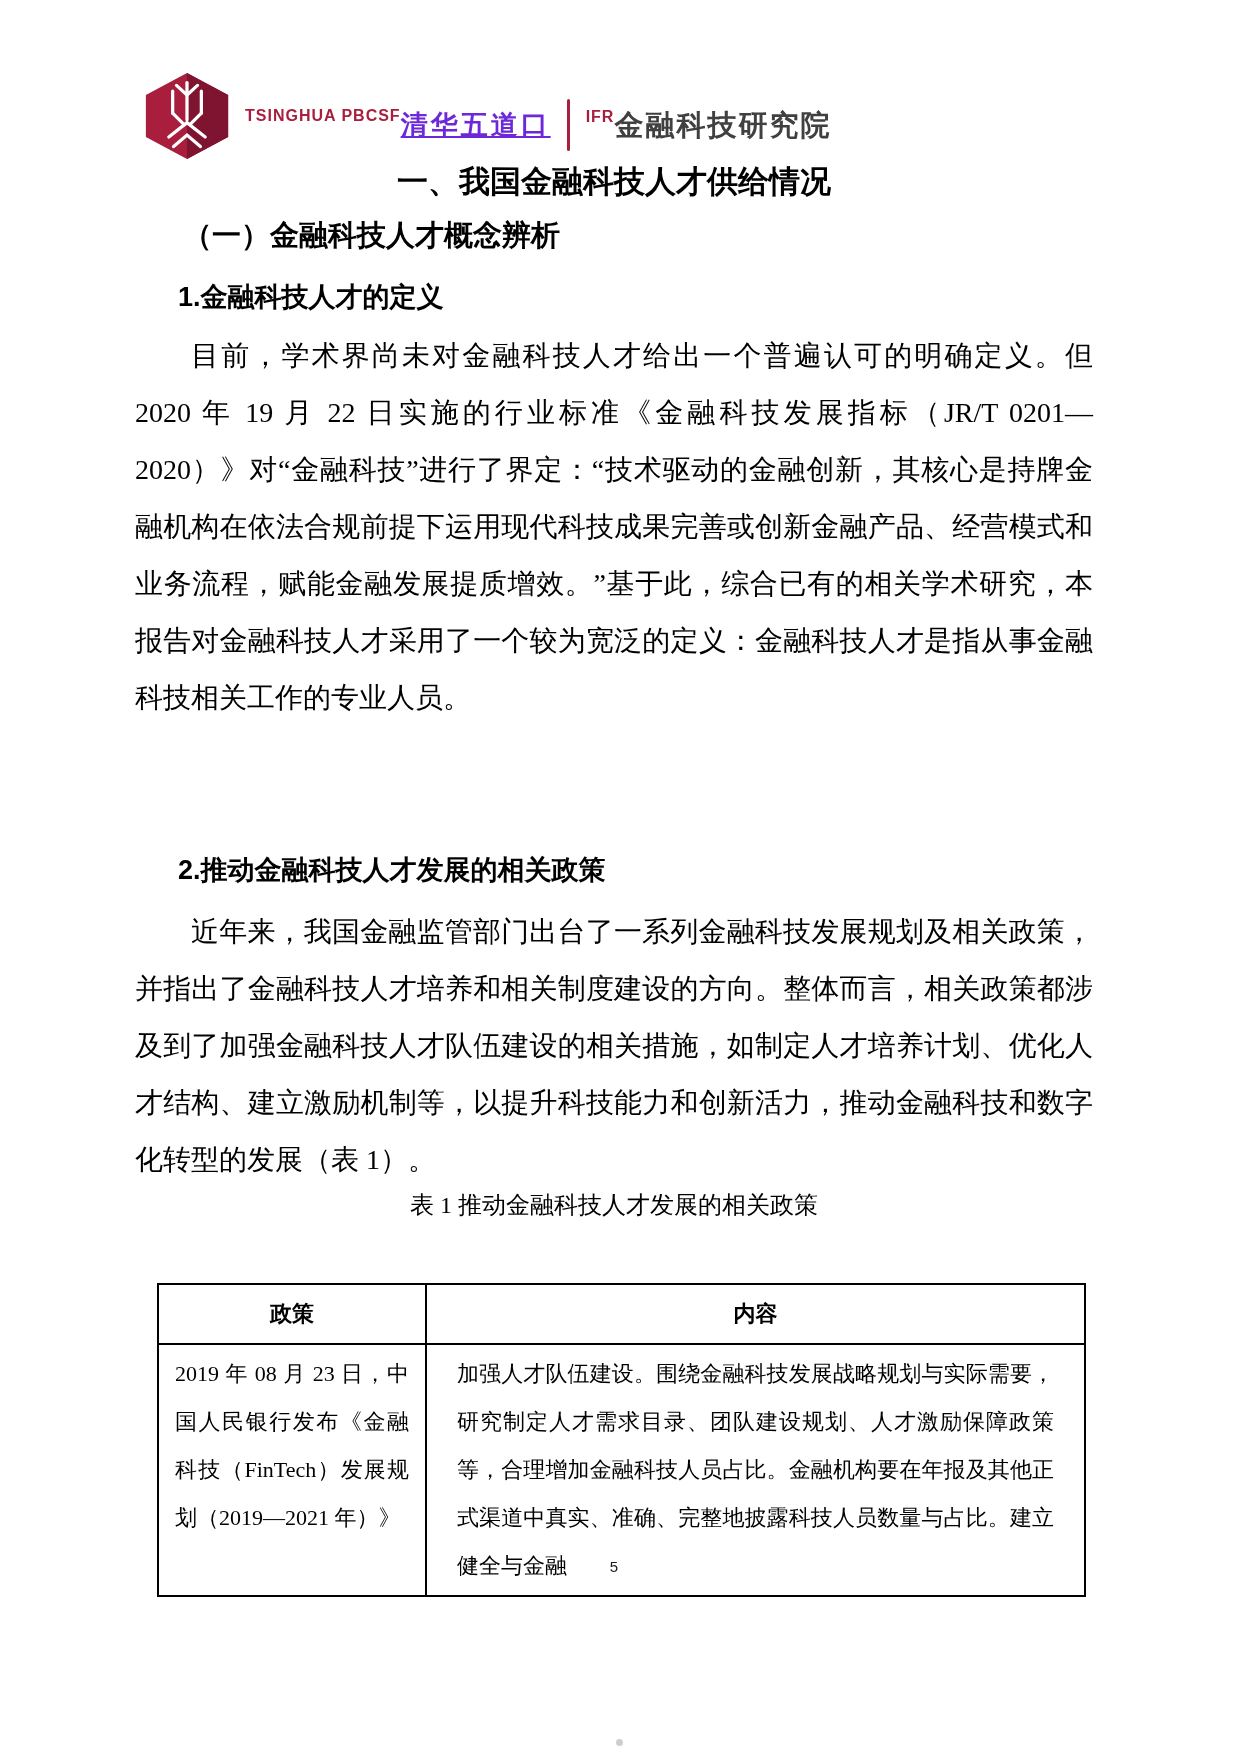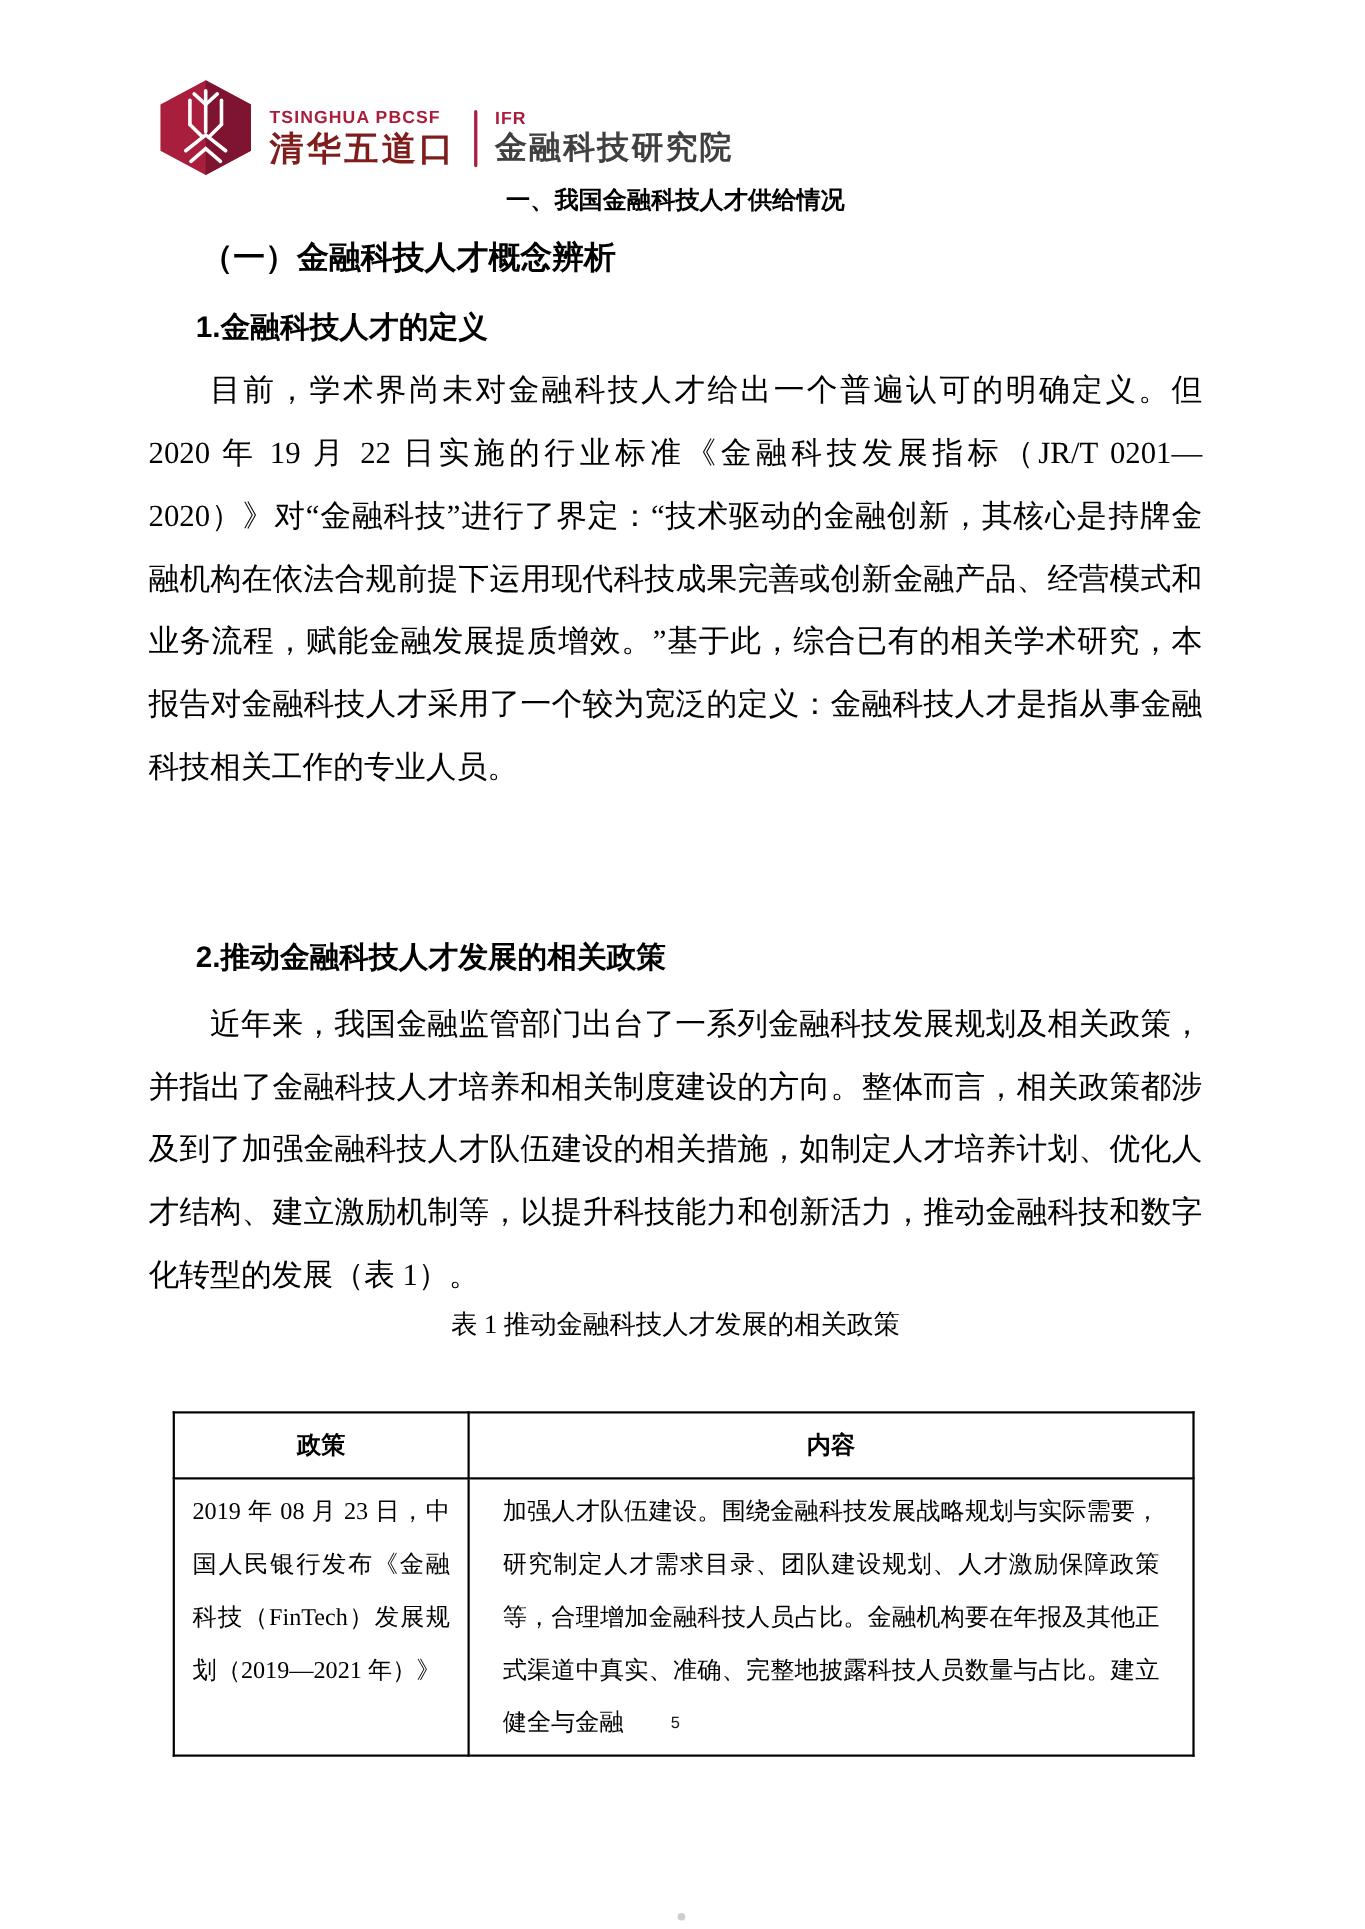--- a/index.html
+++ b/index.html
@@ -12,47 +12,47 @@
     font-family:"Liberation Serif","DejaVu Serif",serif;
     overflow:hidden;
   }
 
   
   .logo {
     position:absolute; top:72px; left:137px;
     display:flex; align-items:center;
   }
   .logo-icon { display:block; margin-right:8px; }
-  .logo-group { display:flex; flex-direction:column; justify-content:center; margin-top:14px; }
+  .logo-group { display:flex; flex-direction:row; justify-content:center; margin-top:14px; }
   .logo-en {
     font-family:"Liberation Sans","DejaVu Sans",sans-serif;
     font-weight:bold; font-size:16px; letter-spacing:1px;
     color:#A81E3C; line-height:18px;
   }
   .logo-cn {
     font-family:"Liberation Sans","DejaVu Sans",sans-serif;
-    font-weight:900; font-size:31px; letter-spacing:3px;
-    color:#7f1d1d; line-height:36px;
+    font-weight:900; font-size:27px; letter-spacing:3px;
+    color:#6d28d9; line-height:36px;text-decoration:underline;
   }
   .logo-cn2 {
     font-family:"Liberation Sans","DejaVu Sans",sans-serif;
     font-weight:900; font-size:29px; letter-spacing:2px;
     color:#404040; line-height:34px;
   }
   .logo-divider {
     width:3px; height:52px; background:#A81E3C;
     margin:14px 16px 0 16px; border-radius:2px;
   }
 
   
   .title {
     position:absolute; top:162px; left:135px; width:958px;
     margin:0; text-align:center;
     font-family:"Liberation Sans","DejaVu Sans",sans-serif;
-    font-weight:900; font-size:22px; line-height:40px;
+    font-weight:900; font-size:31px; line-height:40px;
   }
   .h-section {
     position:absolute; top:216px; left:183px; margin:0;
     font-family:"Liberation Sans","DejaVu Sans",sans-serif;
     font-weight:900; font-size:29px; line-height:38px;
   }
   .h-sub { 
     position:absolute; left:178px; margin:0;
     font-family:"Liberation Sans","DejaVu Sans",sans-serif;
     font-weight:900; font-size:27px; line-height:36px;

